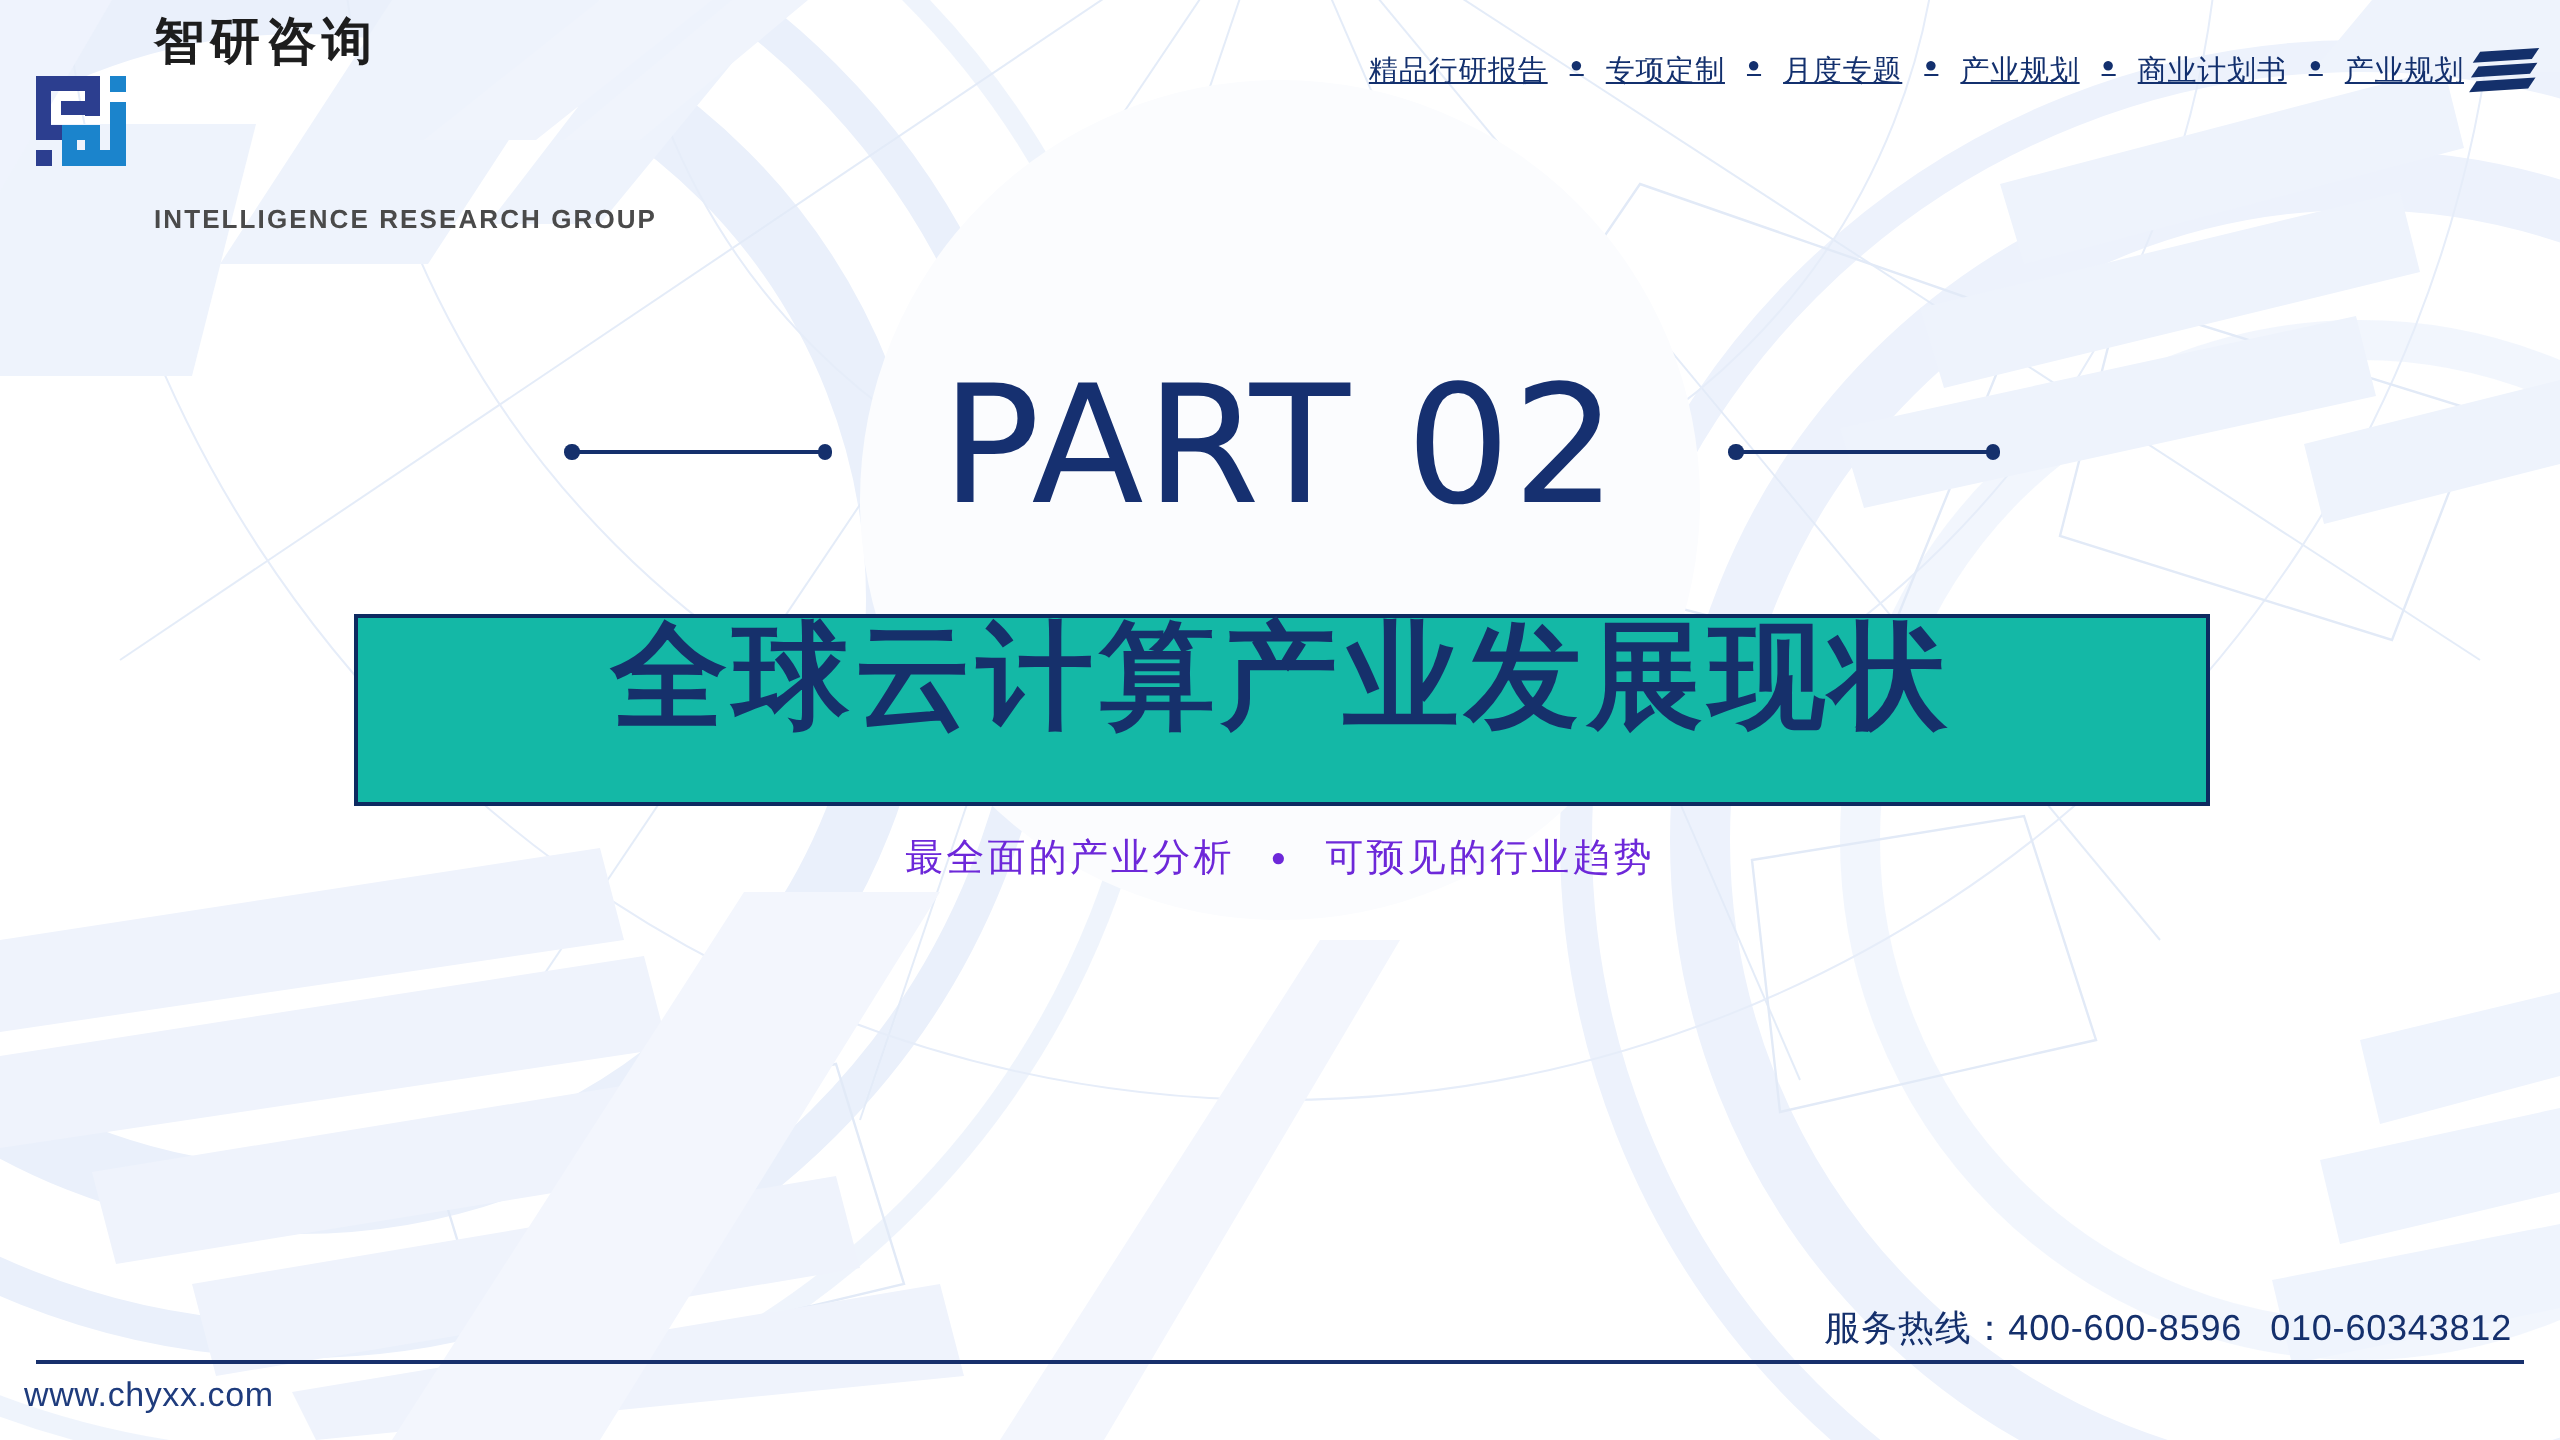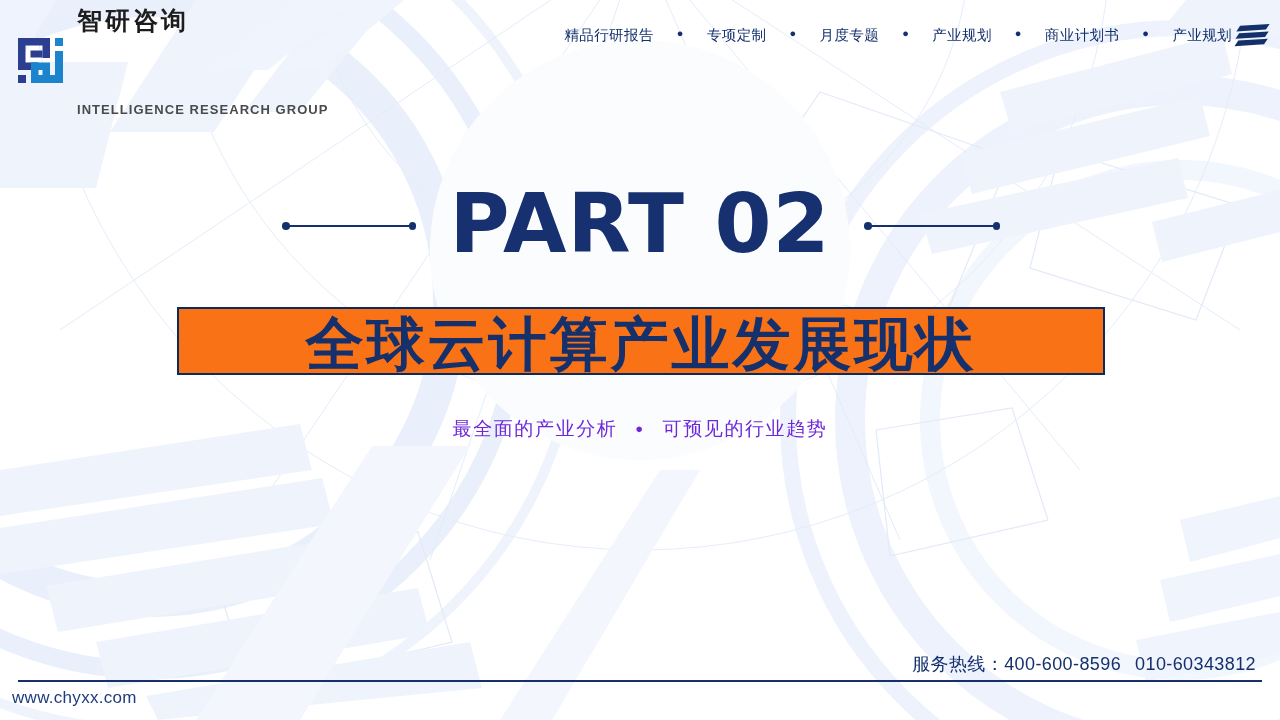--- a/index.html
+++ b/index.html
@@ -73,25 +73,26 @@
     white-space: nowrap;
   }
 
   #header-nav {
     position: absolute;
     right: 48px;
     top: 0;
     height: 70px;
     display: flex;
     align-items: center;
-    gap: 16px;
+    gap: 4px;
     font-size: 14.5px;
     color: #13306e;
     letter-spacing: 0.4px;
     white-space: nowrap;
+    text-decoration: underline;
   }
   #header-nav .nav-item { padding: 0 0; }
   #header-nav .nav-sep {
     display: inline-block;
     margin: 0 7px;
     font-size: 11px;
     line-height: 1;
     position: relative;
     top: -2px;
     color: #13306e;
@@ -112,21 +113,21 @@
     width: 1280px;
     height: 106px;
     z-index: 5;
   }
   #part-text {
     position: absolute;
     left: 0; right: 0;
     top: 0;
     text-align: center;
     font-size: 82px;
-    font-weight: 700;
+    font-weight: 400;
     color: #163070;
     letter-spacing: 1px;
     line-height: 104px;
     font-family: "DejaVu Sans", "Liberation Sans", sans-serif;
   }
   .deco-line {
     position: absolute;
     top: 222px;
     height: 7px;
     z-index: 6;
@@ -151,25 +152,25 @@
   .deco-line .dot.right { right: 0; }
   #deco-left  { left: 282px; width: 134px; }
   #deco-right { left: 864px; width: 136px; }
 
   
   #title-box {
     position: absolute;
     left: 177px;
     top: 307px;
     width: 928px;
-    height: 68px;
+    height: 96px;
     border: 2.2px solid #0d2a60;
-    background: #f97316;
+    background: #14b8a6;
     display: flex;
-    align-items: flex-end;
+    align-items: flex-start;
     justify-content: center;
     box-sizing: border-box;
     z-index: 5;
   }
   #title-text {
     font-size: 58px;
     font-weight: 700;
     color: #16306b;
     letter-spacing: 3px;
     line-height: 1;

